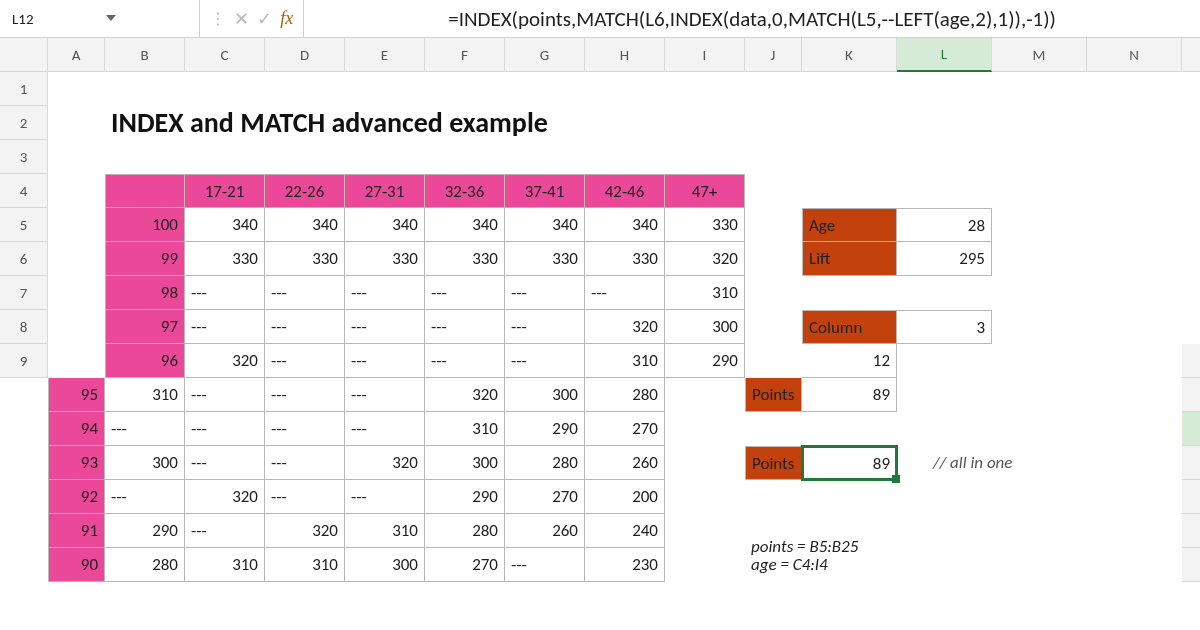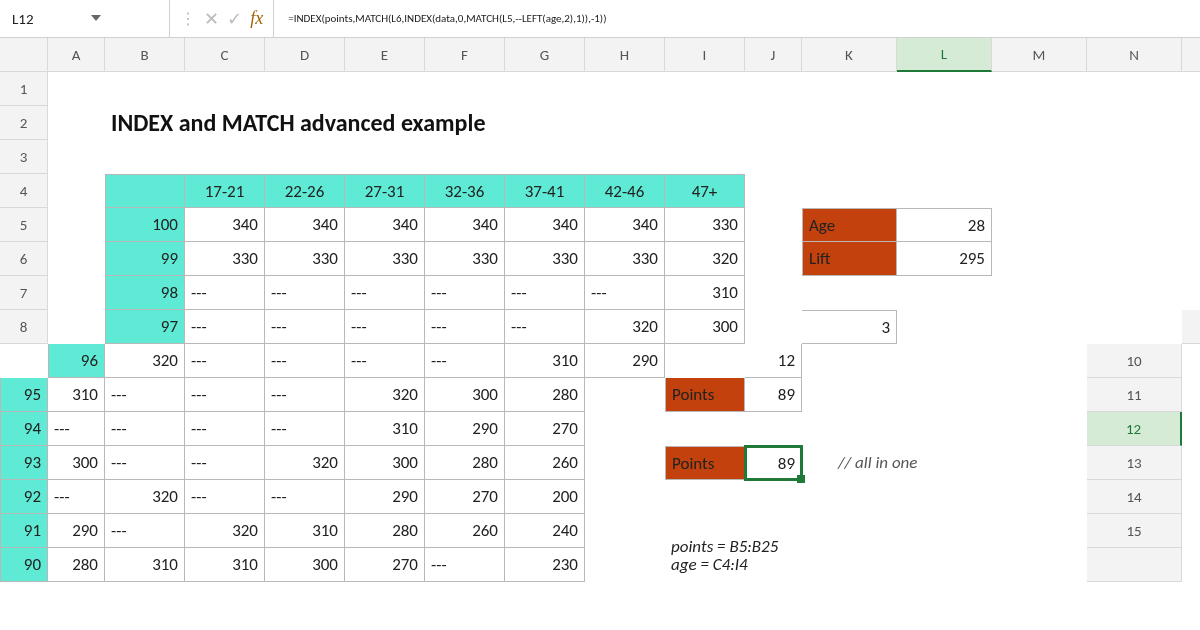--- a/index.html
+++ b/index.html
@@ -13,21 +13,21 @@
     height: 630px;
   }
   .formula-bar-row {
     display: flex;
     align-items: stretch;
     height: 38px;
     border-bottom: 1px solid #d0d0d0;
     background: #fff;
   }
   .namebox {
-    width: 170px;
+    width: 200px;
     border-right: 1px solid #d0d0d0;
     display: flex;
     align-items: center;
     padding: 0 10px 0 12px;
     position: relative;
     font-size: 15px;
     gap: 6px;
   }
   .namebox span { flex: 1; }
   .chevron {
@@ -60,24 +60,25 @@
   .fx-label {
     font-style: italic;
     font-family: "Times New Roman", serif;
     font-size: 18px;
     color: #a16207;
   }
   .formula-input {
     flex: 1;
     border: none;
     padding: 0 14px;
-    font-size: 11px;
+    font-size: 21px;
     font-family: Calibri, Arial, sans-serif;
     outline: none;
     color: #222;
+    text-align: center;
   }
 
   .grid {
     position: relative;
     display: grid;
     grid-template-columns: 48px 57px 80px 80px 80px 80px 80px 80px 80px 80px 57px 95px 95px 95px 95px 95px;
     grid-auto-rows: 34px;
   }
   .colhdr, .rowhdr, .cornerhdr {
     background: #f3f3f3;
@@ -103,26 +104,26 @@
     white-space: nowrap;
   }
   .cell.left { justify-content:flex-start; }
   .cell.center { justify-content:center; }
 
   
   .tb { border: 1px solid #b8b8b8; border-top:none; border-left:none;}
   .tbl { border-left:1px solid #b8b8b8;}
   .tbt { border-top:1px solid #b8b8b8;}
 
-  .bluehdr { background:#5eead4; }
+  .bluehdr { background:#ec4899; }
   .greenhdr { background:#c2410c; }
 
   .title-cell {
     font-weight: bold;
-    font-size: 24px;
+    font-size: 28px;
     justify-content:flex-start;
     color:#111;
   }
   .italic { font-style: italic; }
   .comment { font-style: italic; color:#555;margin-left:30px; }
 
   .selected {
     outline: 3px solid #1f7a3a;
     outline-offset: -2px;
     position: relative;
@@ -279,20 +280,21 @@
     <div class="cell"></div>
     <div class="cell tb tbl bluehdr">97</div>
     <div class="cell tb left">---</div>
     <div class="cell tb left">---</div>
     <div class="cell tb left">---</div>
     <div class="cell tb left">---</div>
     <div class="cell tb left">---</div>
     <div class="cell tb ">320</div>
     <div class="cell tb ">300</div>
     <div class="cell"></div>
+    <div class="cell left tb tbl tbt greenhdr">Column</div>
     <div class="cell tb tbt">3</div>
     <div class="cell"></div>
     <div class="cell"></div>
     <div class="cell"></div>
     <div class="rowhdr">9</div>
     <div class="cell"></div>
     <div class="cell tb tbl bluehdr">96</div>
     <div class="cell tb ">320</div>
     <div class="cell tb left">---</div>
     <div class="cell tb left">---</div>

